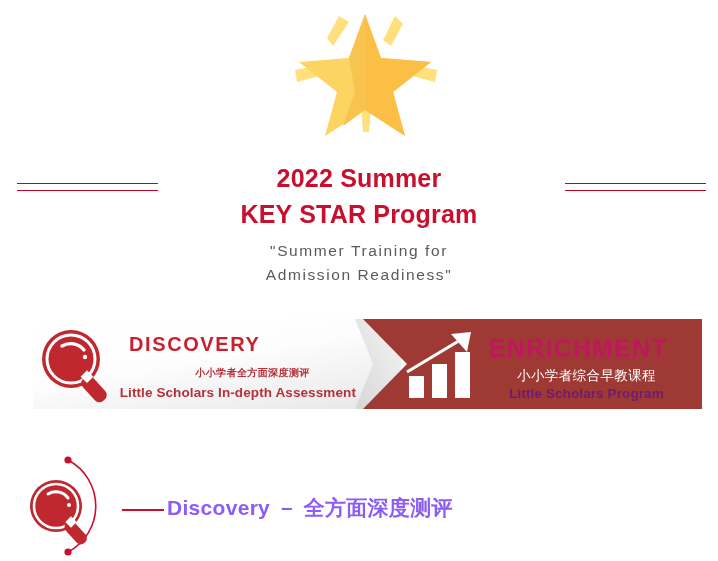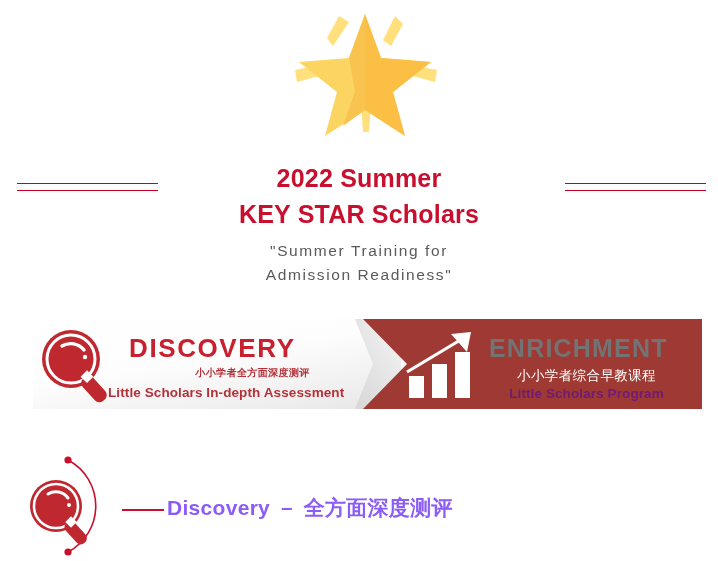--- a/index.html
+++ b/index.html
@@ -45,34 +45,34 @@
   }
   .banner .chev-shadow{
     position:absolute;left:322px;top:0;width:56px;height:90px;
     background:linear-gradient(100deg,rgba(0,0,0,0.10),rgba(0,0,0,0));
     -webkit-clip-path:polygon(0 0,38px 0,56px 45px,38px 90px,0 90px,18px 45px);
     clip-path:polygon(0 0,38px 0,56px 45px,38px 90px,0 90px,18px 45px);
   }
 
   .disc-head{
     position:absolute;left:129px;top:333px;
-    color:#c8202e;font-size:26px;font-weight:bold;letter-spacing:1.6px;
+    color:#c8202e;font-size:20px;font-weight:bold;letter-spacing:1.6px;
   }
   .disc-cn{
     position:absolute;left:150px;top:366px;width:205px;text-align:center;
     color:#b5313a;font-size:10px;font-weight:bold;letter-spacing:0.4px;
   }
   .disc-en{
-    position:absolute;left:108px;top:385px;width:248px;text-align:left;
+    position:absolute;left:108px;top:385px;width:248px;text-align:right;
     color:#b5313a;font-size:13.5px;font-weight:bold;letter-spacing:0.1px;
   }
 
   .enr-head{
     position:absolute;left:489px;top:334px;
-    color:#737373;font-size:25px;font-weight:bold;letter-spacing:1.2px;
+    color:#be185d;font-size:25px;font-weight:bold;letter-spacing:1.2px;
   }
   .enr-cn{
     position:absolute;left:493px;top:367px;width:187px;text-align:center;
     color:#ffffff;font-size:13.5px;font-weight:normal;letter-spacing:0.4px;
   }
   .enr-en{
     position:absolute;left:493px;top:386px;width:187px;text-align:center;
     color:#701a75;font-size:13.5px;font-weight:bold;letter-spacing:0.1px;
   }
 
@@ -116,21 +116,21 @@
     </svg>
   </div>
 
   <div class="rule l1"></div>
   <div class="rule l2"></div>
   <div class="rule r1"></div>
   <div class="rule r2"></div>
 
   <div class="title-block">
     <div class="title-line">2022 Summer</div>
-    <div class="title-line">KEY STAR Scholars</div>
+    <div class="title-line">KEY STAR Program</div>
     <div class="subtitle">"Summer Training for</div>
     <div class="subtitle" style="margin-top:0">Admission Readiness"</div>
   </div>
 
   <div class="banner">
     <div class="left"></div>
     <div class="chev-shadow"></div>
     <div class="right"></div>
   </div>
 

